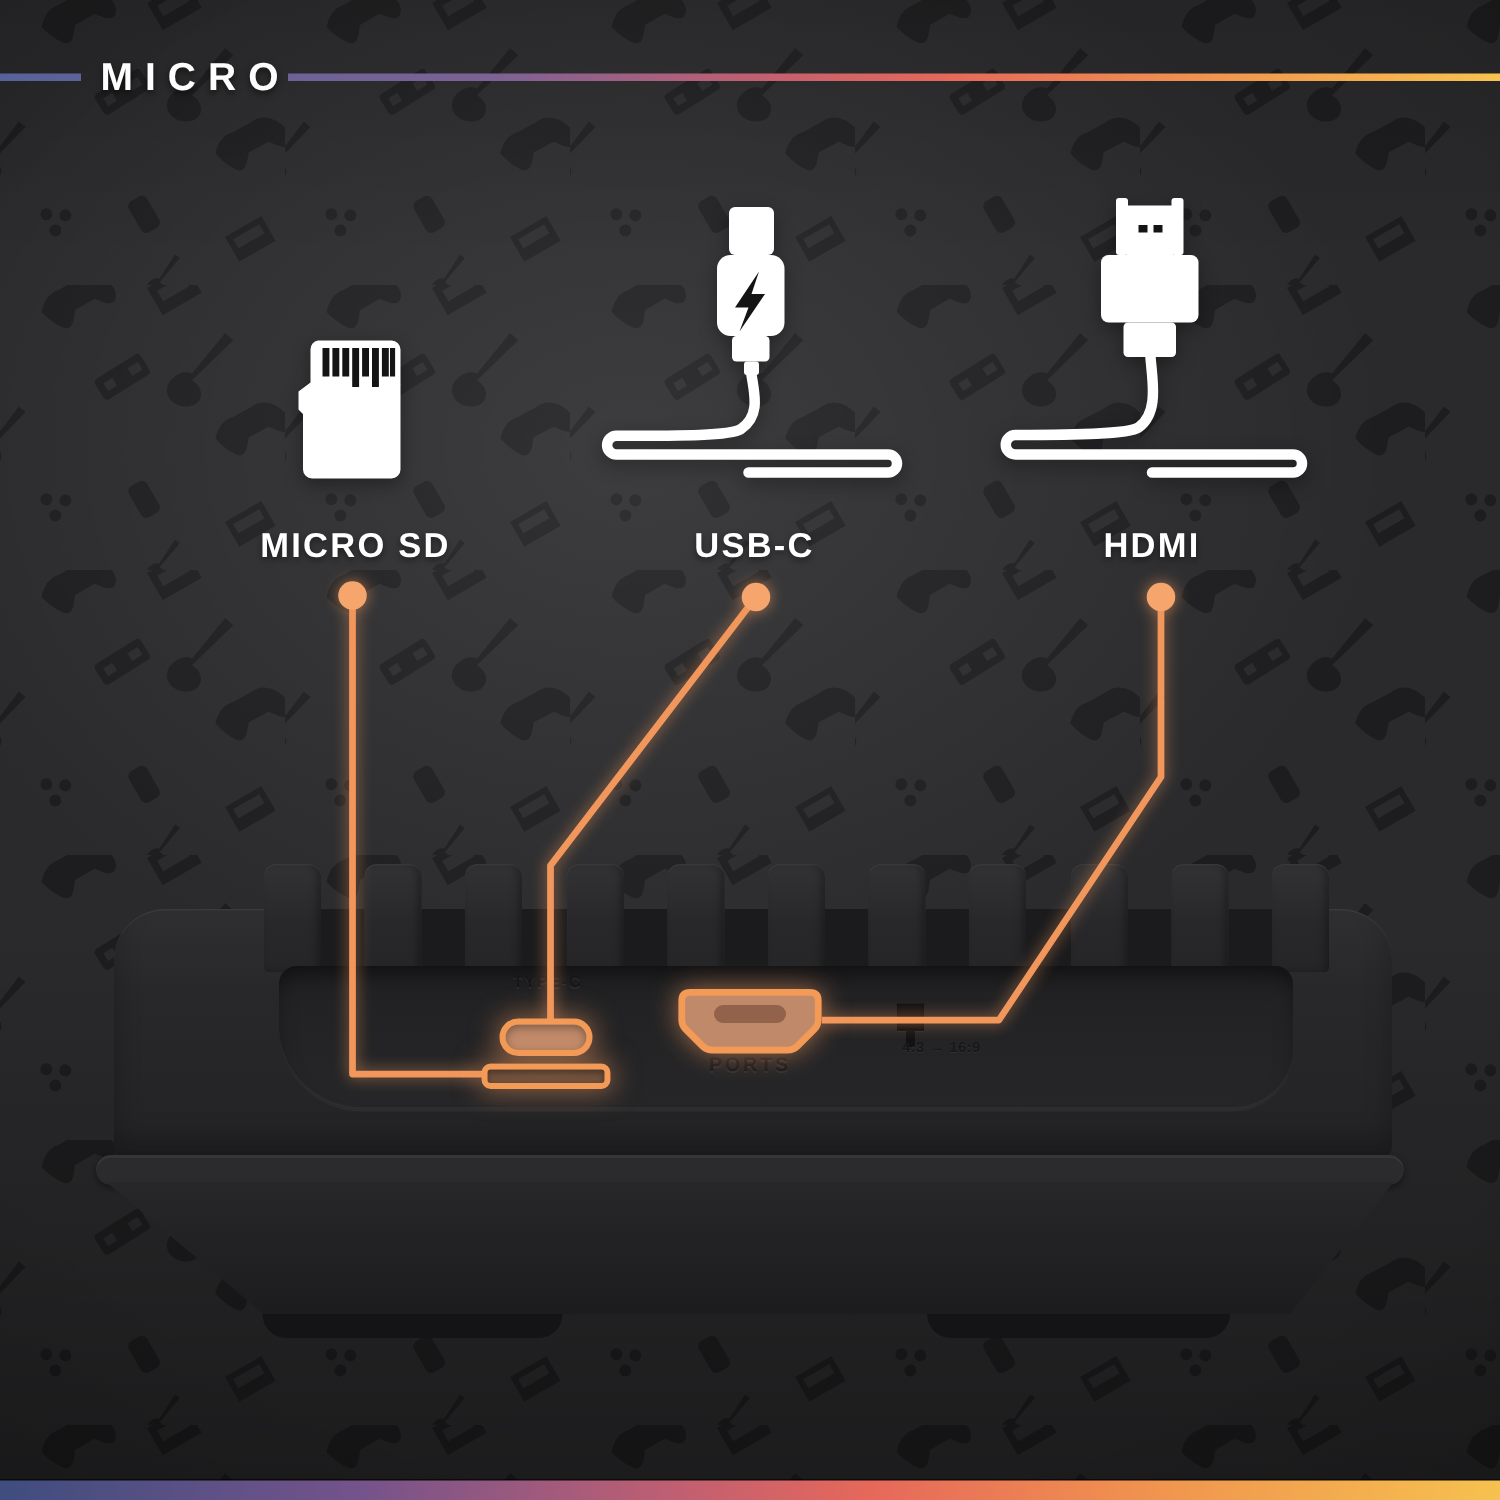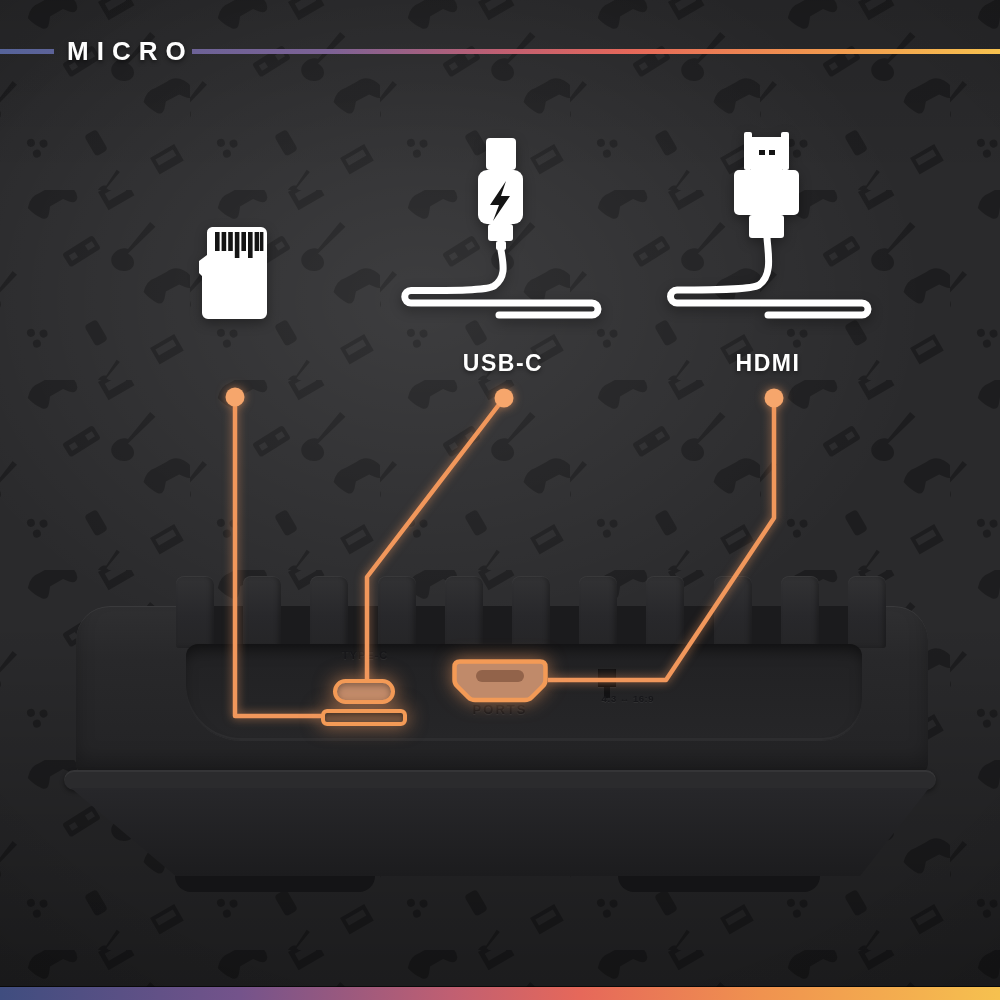--- a/index.html
+++ b/index.html
@@ -136,20 +136,21 @@
       <rect x="74" y="45" width="65" height="45" rx="5"></rect>
       <rect x="89" y="90" width="35" height="23" rx="3"></rect>
     </g>
     <g fill="#141414">
       <rect x="99" y="25" width="6" height="5"></rect>
       <rect x="109" y="25" width="6" height="5"></rect>
     </g>
     <path fill="none" stroke="#fff" stroke-width="7" stroke-linecap="round" stroke-linejoin="round" d="M107,113 C108,128 113,150 99,160 C92,164.5 58,165 17,165 A6.5,6.5 0 0 0 17,178 L202,178 A6,6 0 0 1 202,190 L108,190"></path>
   </svg>
 
+  <div class="abs legend-label" style="left:127px;top:350px;">MICRO SD</div>
   <div class="abs legend-label" style="left:393px;top:350px;">USB-C</div>
   <div class="abs legend-label" style="left:658px;top:350px;">HDMI</div>
 
   <div class="abs body-shell"></div>
   <div id="teeth">
       <div class="tooth-gap" style="left: 214px; width: 29.2px;"></div>
       <div class="tooth" style="left: 176px;"></div>
       <div class="tooth-gap" style="left: 281.2px; width: 29.2px;"></div>
       <div class="tooth" style="left: 243.2px;"></div>
       <div class="tooth-gap" style="left: 348.4px; width: 29.2px;"></div>

